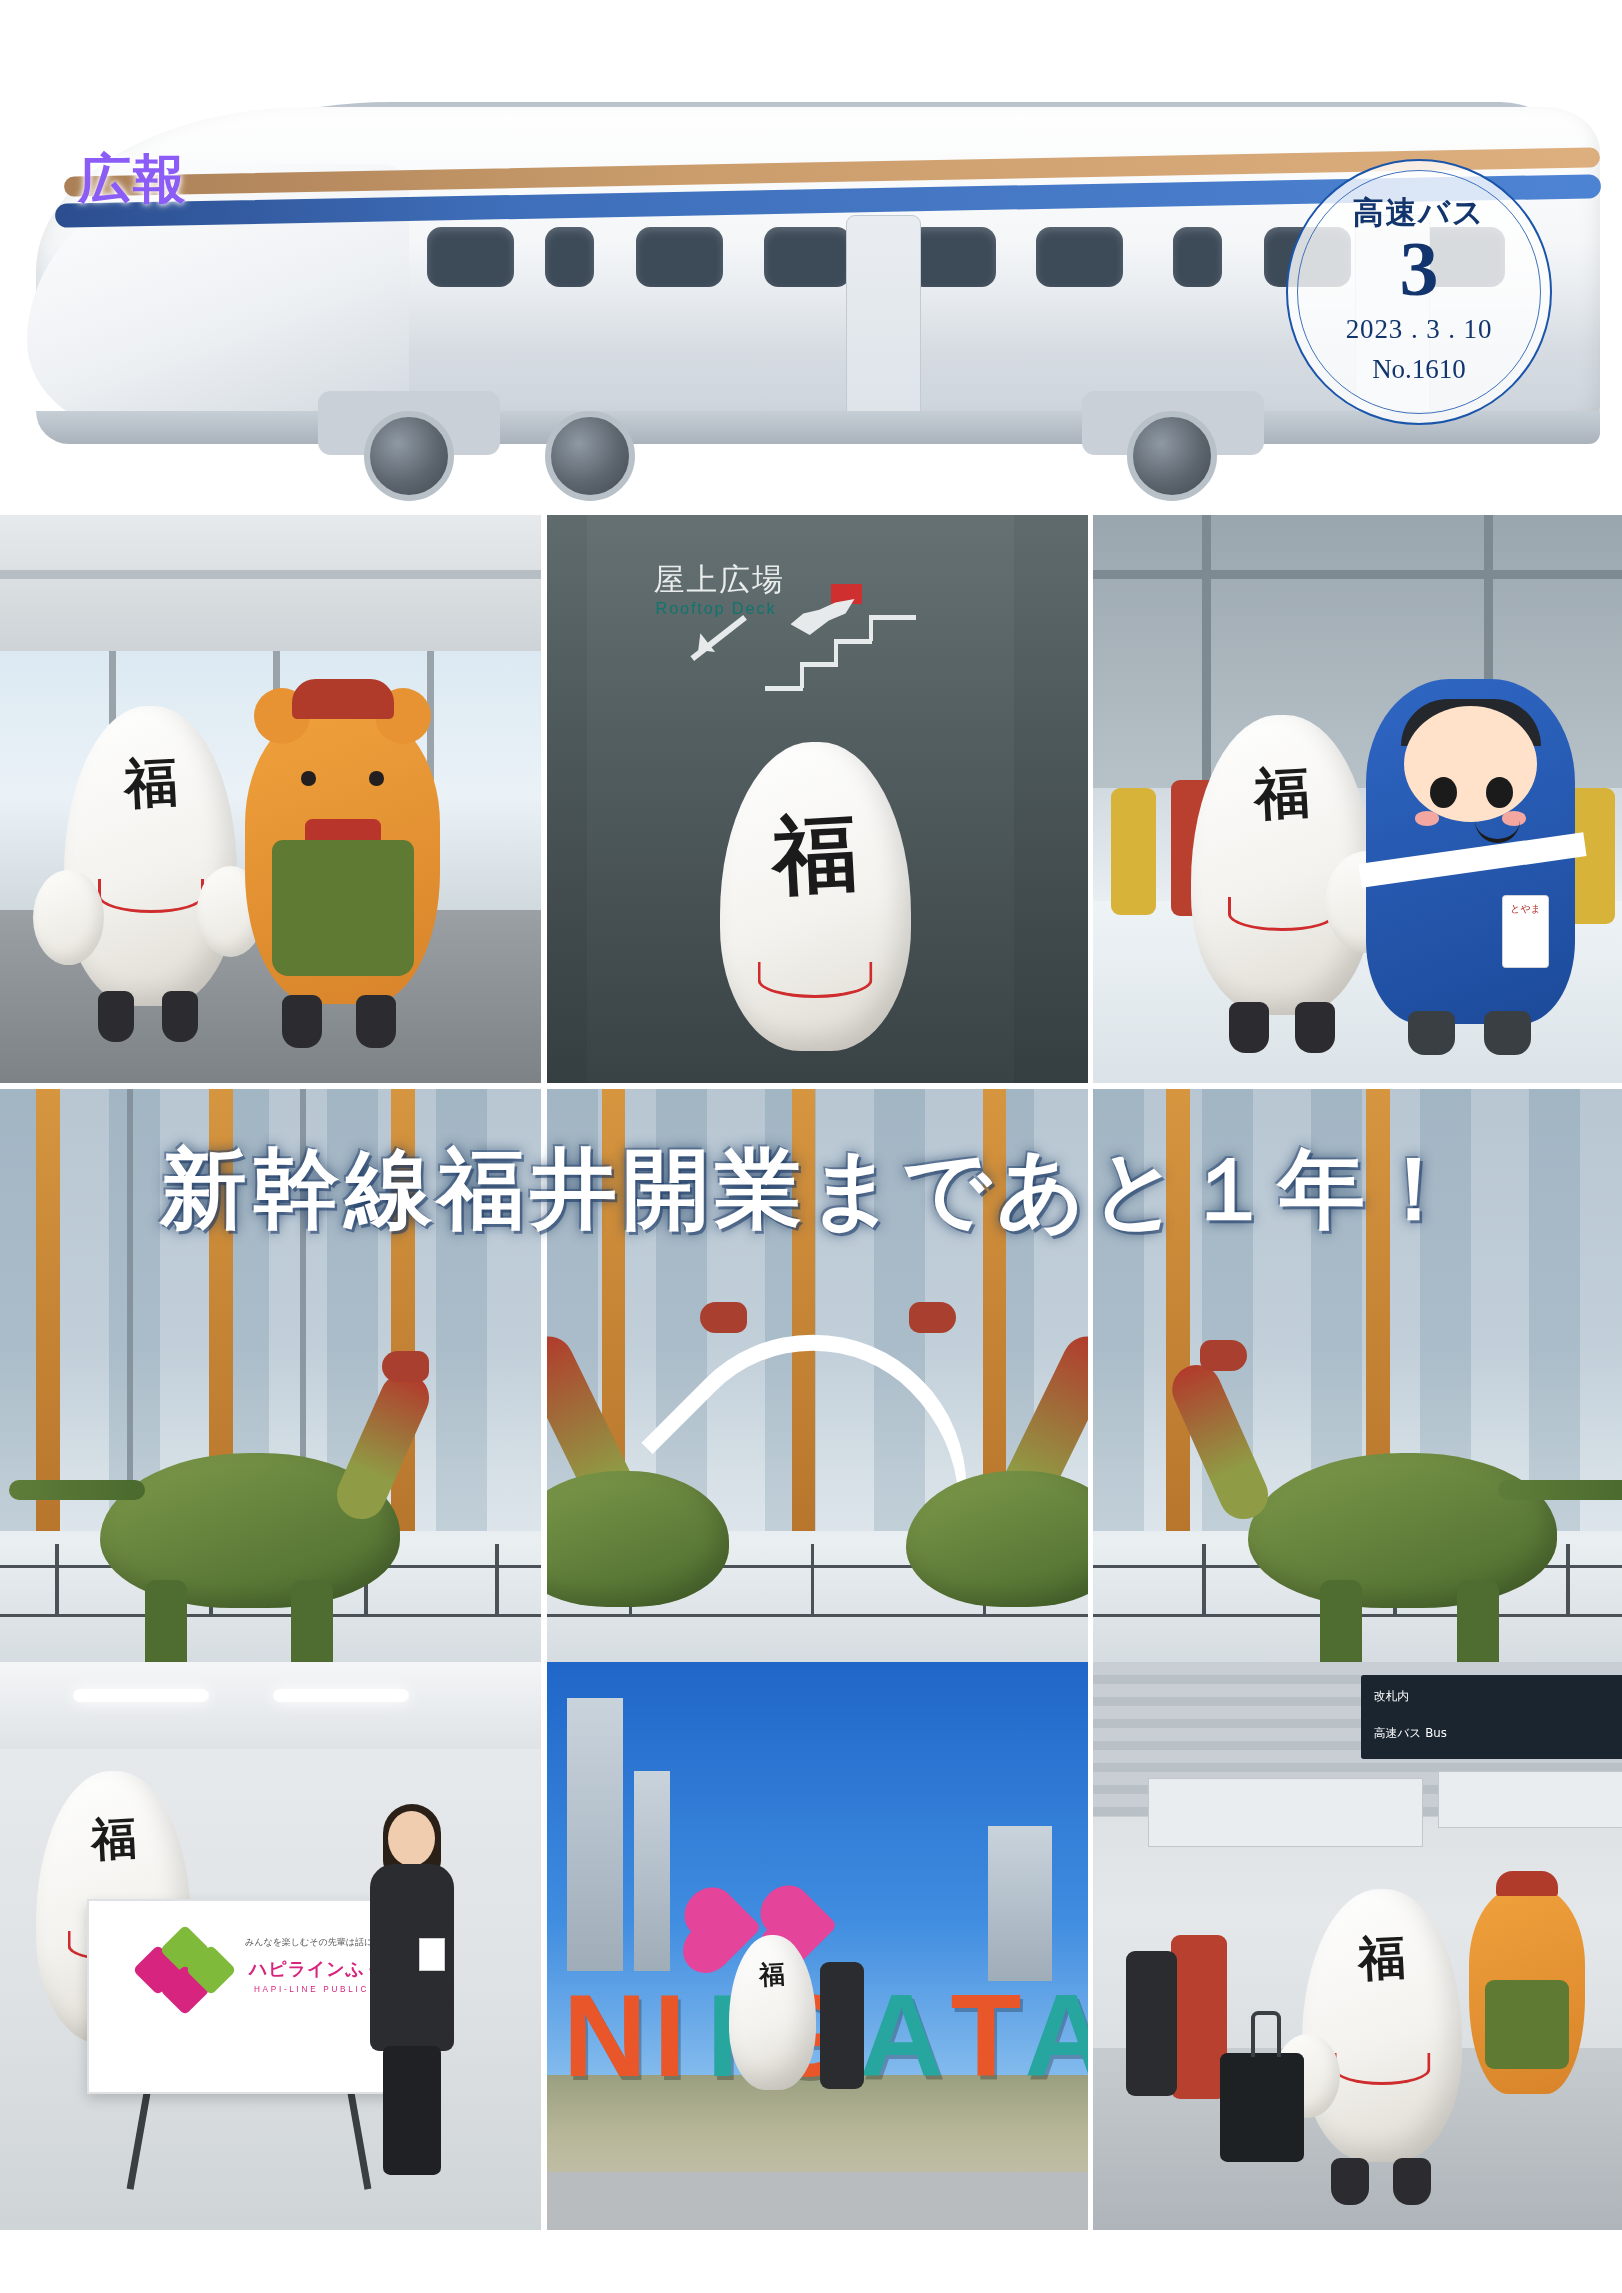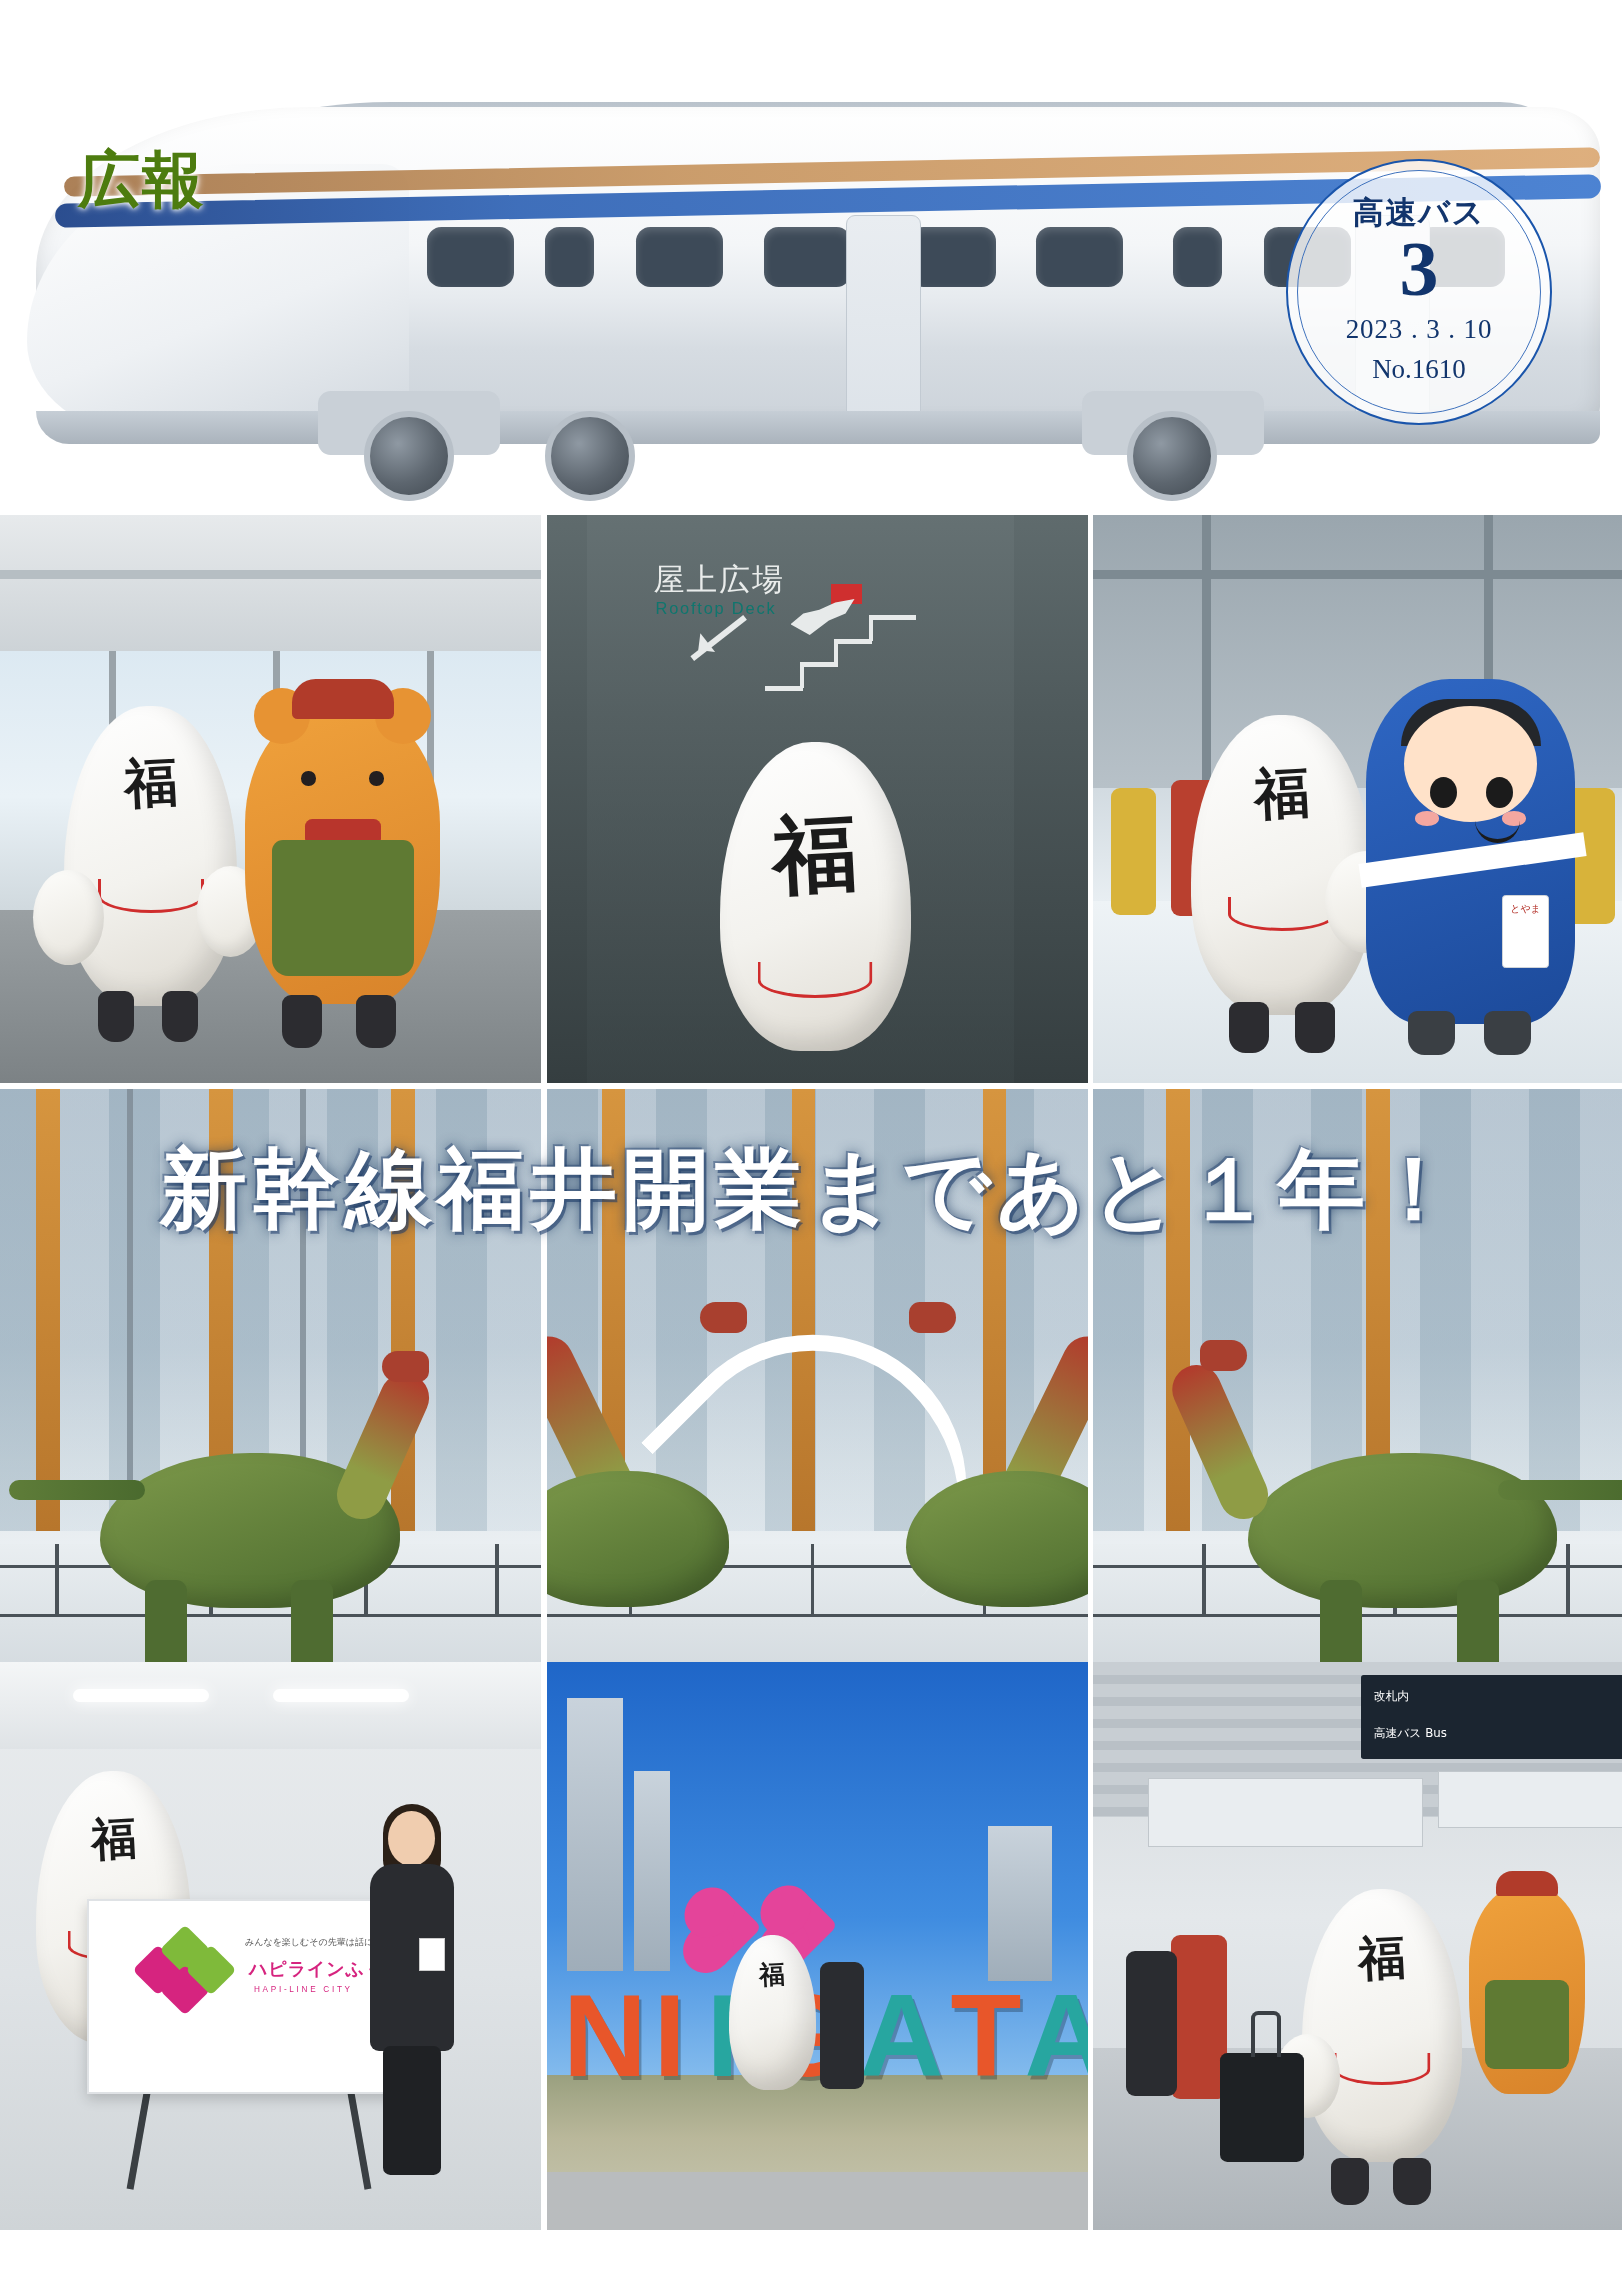--- a/index.html
+++ b/index.html
@@ -118,25 +118,25 @@
     width: 1564px; height: 33px;
     background: linear-gradient(180deg,#c6ced6 0%,#aab3bc 100%);
     border-radius: 0 0 36px 109px;
   }
 
   
   .mh-kouhou {
     position: absolute;
     left: 78px;
     top: 145px;
-    font-family: Liberation Sans, sans-serif;
-    font-size: 62px;
+    font-family: Liberation Serif, serif;
+    font-size: 53px;
     line-height: 69px;
     font-weight: 700;
-    color: #4d7c0f;
+    color: #8b5cf6;
     letter-spacing: 1.8px;
     text-shadow: 0 0 5.5px #fff, 0 0 9px #fff;
   }
   .mh-sub {
     position: absolute;
     left: 391px;
     top: 136px;
     font-family: "Liberation Serif", serif;
     font-size: 36px;
     letter-spacing: 11px;
@@ -651,21 +651,21 @@
 
     <div class="p7-board">
       <div class="hapi-logo">
         <div class="hapi-d" style="left:0; top:20px;"></div>
         <div class="hapi-d g" style="left:27px; top:0;"></div>
         <div class="hapi-d" style="left:27px; top:40px;"></div>
         <div class="hapi-d g" style="left:53px; top:20px;"></div>
       </div>
       <div class="hapi-sub">みんなを楽しむその先輩は話に。</div>
       <div class="hapi-txt">ハピラインふくい</div>
-      <div class="hapi-en">HAPI-LINE CITY</div>
+      <div class="hapi-en">HAPI-LINE PUBLIC</div>
     </div>
 
     <div class="woman">
       <div class="woman-hair"></div>
       <div class="woman-head"></div>
       <div class="woman-body"></div>
       <div class="woman-badge"></div>
       <div class="woman-legs"></div>
     </div>
   </div>

